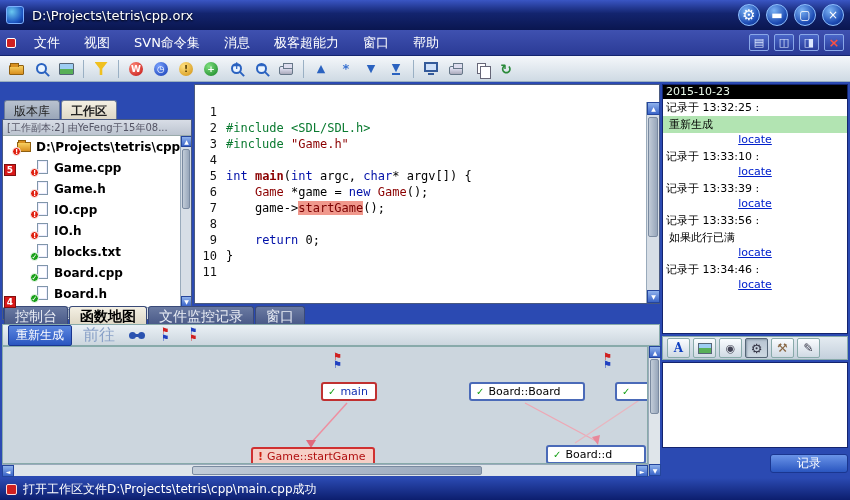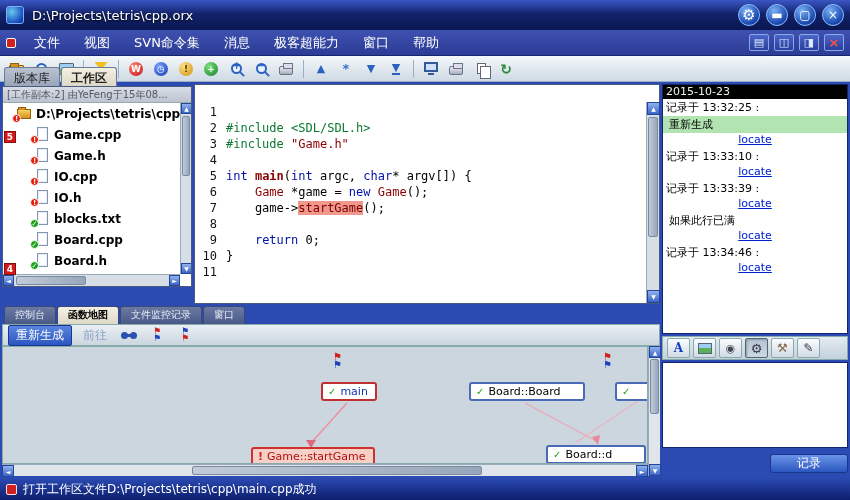--- a/index.html
+++ b/index.html
@@ -88,21 +88,21 @@
   .ico-monitor { width:14px; height:10px; border:2px solid #345a9a; background:#cfe0f8;
     position:relative; margin-bottom:3px; }
   .ico-monitor::after { content:""; position:absolute; left:2px; bottom:-5px; width:6px;
     height:2px; background:#345a9a; }
   .ico-copy { width:9px; height:11px; background:#fff; border:1px solid #667; position:relative; }
   .ico-copy::after { content:""; position:absolute; left:2px; top:2px; width:9px; height:11px;
     background:#fff; border:1px solid #667; }
   .ico-refresh { color:#2a8a3a; font-size:14px; font-weight:bold; }
 
   
-  .left-panel { position:absolute; top:67px; left:2px; width:190px; height:220px; }
+  .left-panel { position:absolute; top:100px; left:2px; width:190px; height:220px; }
   .ltabs { display:flex; height:19px; padding-left:2px; gap:1px; }
   .ltab { padding:2px 9px 0; font-size:12px; border:1px solid #6a7a9a; border-bottom:none;
     border-radius:3px 3px 0 0; background:linear-gradient(#b9c2cf,#9aa6b8); color:#222;
     cursor:pointer; white-space:nowrap; }
   .ltab.active { background:linear-gradient(#f4f0e4,#ded8c6); font-weight:bold; }
   .tree-box { position:absolute; top:19px; left:0; right:0; bottom:0; background:#fff;
     border:1px solid #4a5a80; overflow:hidden; }
   .tree-header { height:16px; background:linear-gradient(#d8dde6,#bcc4d0); color:#556;
     font-size:10px; line-height:15px; padding:0 4px; border-bottom:1px solid #9aa;
     white-space:nowrap; overflow:hidden; }
@@ -190,30 +190,30 @@
     border:1px solid #13246e; }
   .record-row { position:absolute; top:368px; left:0; right:0; height:22px; display:flex;
     justify-content:flex-end; align-items:center; }
   .record-btn { width:78px; height:19px; background:linear-gradient(#6a94e8,#2a56c0);
     border:1px solid #1a3690; border-radius:3px; color:#fff; font-size:12px;
     display:flex; align-items:center; justify-content:center; cursor:pointer; }
 
   
   .bottom-panel { position:absolute; top:306px; left:2px; width:658px; height:170px; }
   .btabs { display:flex; height:18px; gap:1px; padding-left:2px; }
-  .btab { padding:1px 10px 0; font-size:10px; border:1px solid #3a4a78; border-bottom:none;
+  .btab { padding:1px 10px 0; font-size:14px; border:1px solid #3a4a78; border-bottom:none;
     border-radius:3px 3px 0 0; background:linear-gradient(#6a7aa2,#4a5a88); color:#e8ecf4;
     cursor:pointer; white-space:nowrap; }
   .btab.active { background:linear-gradient(#f4f0e4,#ded8c6); color:#000; font-weight:bold; }
   .map-toolbar { position:absolute; top:18px; left:0; right:0; height:22px;
     background:linear-gradient(#eaf0f5,#ccd6de); border:1px solid #8aa; display:flex;
     align-items:center; gap:6px; padding:0 5px; }
   .regen-btn { background:linear-gradient(#5a86e0,#2a56c0); color:#fff; font-size:12px;
     padding:1px 7px; border:1px solid #1a3690; border-radius:2px; cursor:pointer; }
-  .goto-btn { color:#8aa2c8; font-size:12px; padding:1px 5px; cursor:default; }
+  .goto-btn { color:#8aa2c8; font-size:16px; padding:1px 5px; cursor:default; }
   .binoc { width:7px; height:7px; border-radius:50%; background:#2a52b0;
     box-shadow:9px 0 0 #2a52b0; position:relative; margin-right:9px; }
   .binoc::after { content:""; position:absolute; left:5px; top:2px; width:6px; height:3px;
     background:#2a52b0; }
   .flagpair { display:flex; flex-direction:column; line-height:7px; font-size:9px; }
   .flag-red { color:#d02020; } .flag-blue { color:#2040c0; }
   .map-canvas { position:absolute; top:40px; left:0; right:12px; bottom:12px;
     background:#ccd6de; border:1px solid #8aa; overflow:hidden; }
   .flow-svg { position:absolute; left:0; top:0; }
   .fnode { position:absolute; height:19px; background:#fff; border:2px solid #4a6ab8;
@@ -460,20 +460,21 @@
     </div>
     <div class="log-entry">
       <div class="log-time">记录于 13:33:10 :</div>
       <div class="log-link">locate</div>
     </div>
     <div class="log-entry">
       <div class="log-time">记录于 13:33:39 :</div>
       <div class="log-link">locate</div>
     </div>
     <div class="log-entry">
+      <div class="log-time">记录于 13:33:56 :</div>
       <div class="log-text">如果此行已满</div>
       <div class="log-link">locate</div>
     </div>
     <div class="log-entry">
       <div class="log-time">记录于 13:34:46 :</div>
       <div class="log-link">locate</div>
     </div>
   </div>
   <div class="note-tools">
     <div class="rt-btn">

